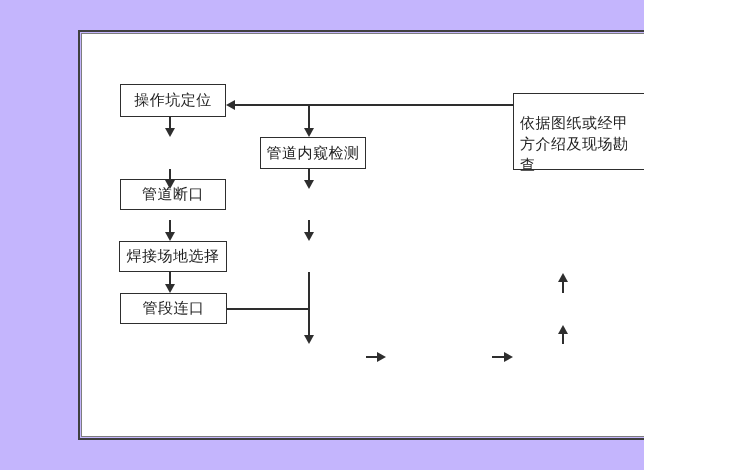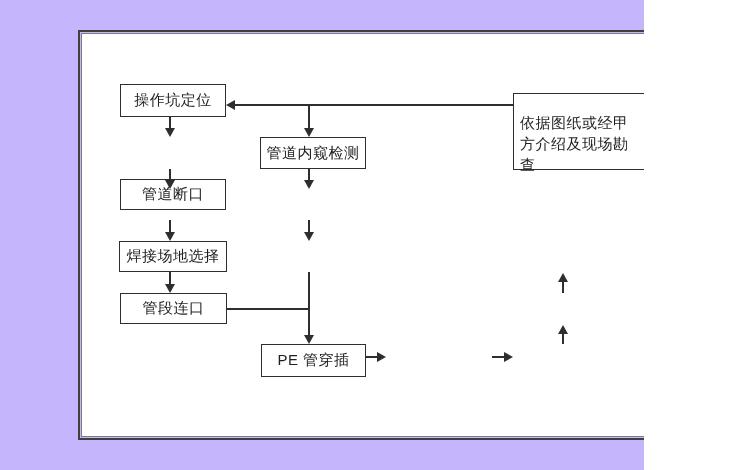--- a/index.html
+++ b/index.html
@@ -48,21 +48,20 @@
   <div class="node" style="left:120px;top:179px;width:106px;height:31px">管道断口</div>
 
   <div class="node" style="left:119px;top:241px;width:108px;height:31px">焊接场地选择</div>
 
   <div class="node" style="left:120px;top:293px;width:107px;height:31px">管段连口</div>
 
   <div class="node" style="left:260px;top:137px;width:106px;height:32px">管道内窥检测</div>
 
 
 
-  <div class="node" style="left:261px;top:344px;width:105px;height:33px">PE 管穿插</div>
 
 
 
 
 
   <div class="node multiline" style="left:513px;top:93px;width:134px;height:77px">依据图纸或经甲方介绍及现场勘查</div>
 
   <div class="hline" style="left:235px;top:104px;width:278px"></div>
   <div class="arr left" style="left:226px;top:100px"></div>
 

